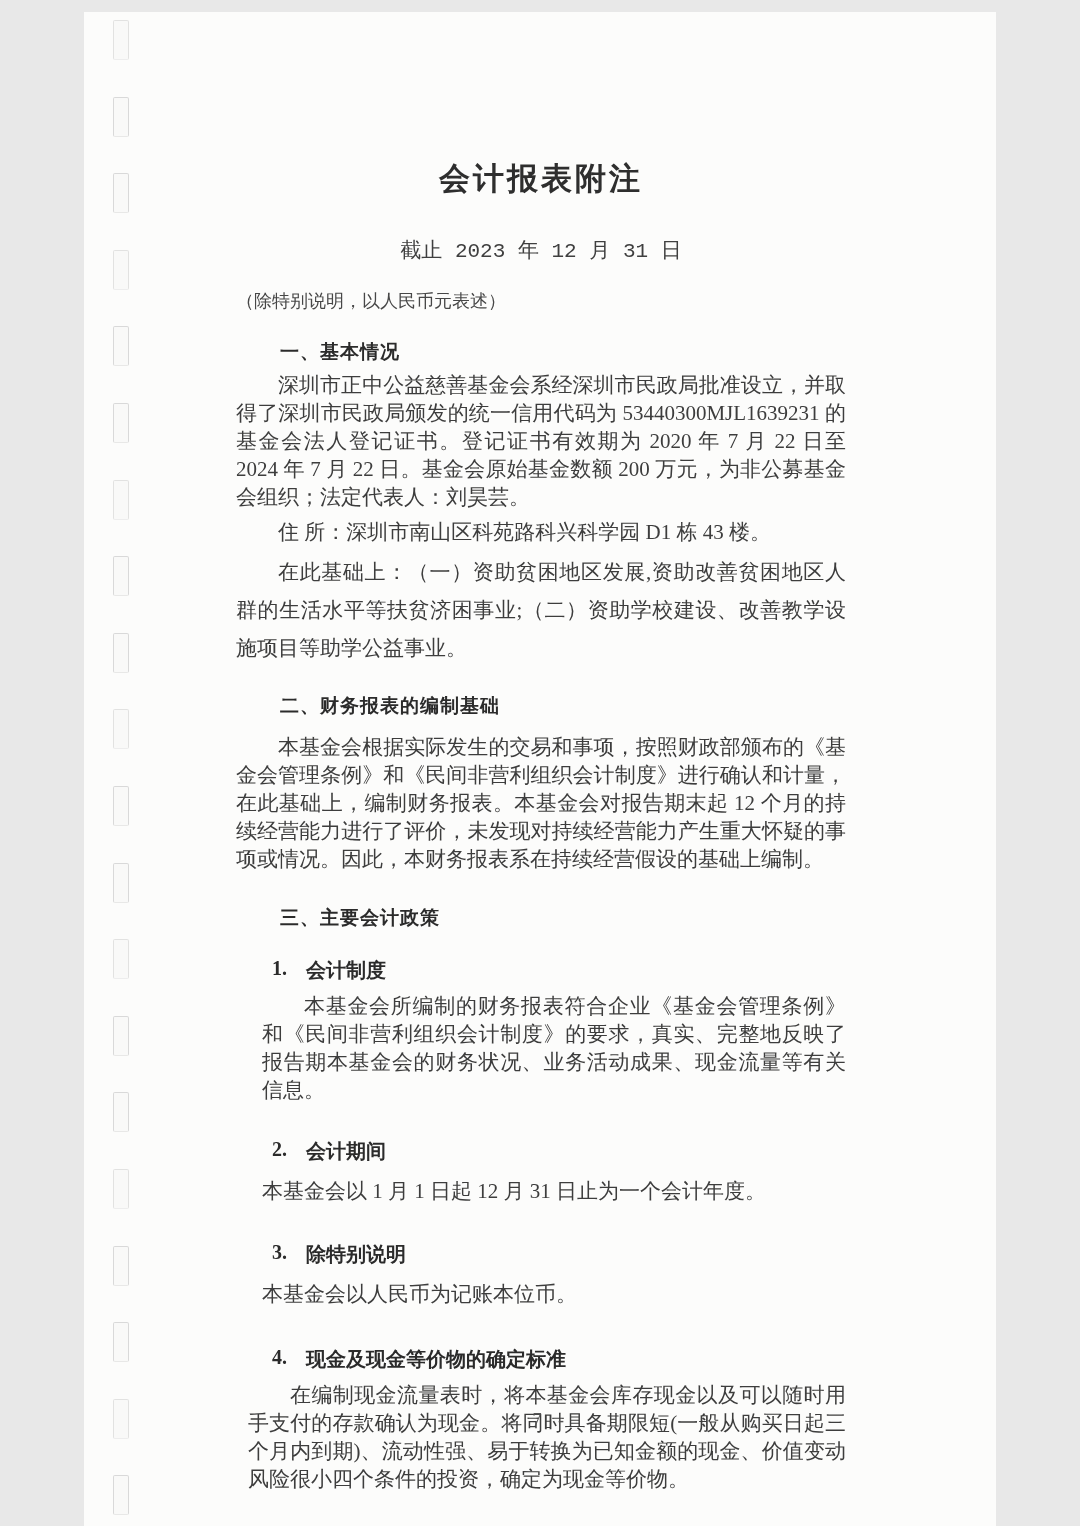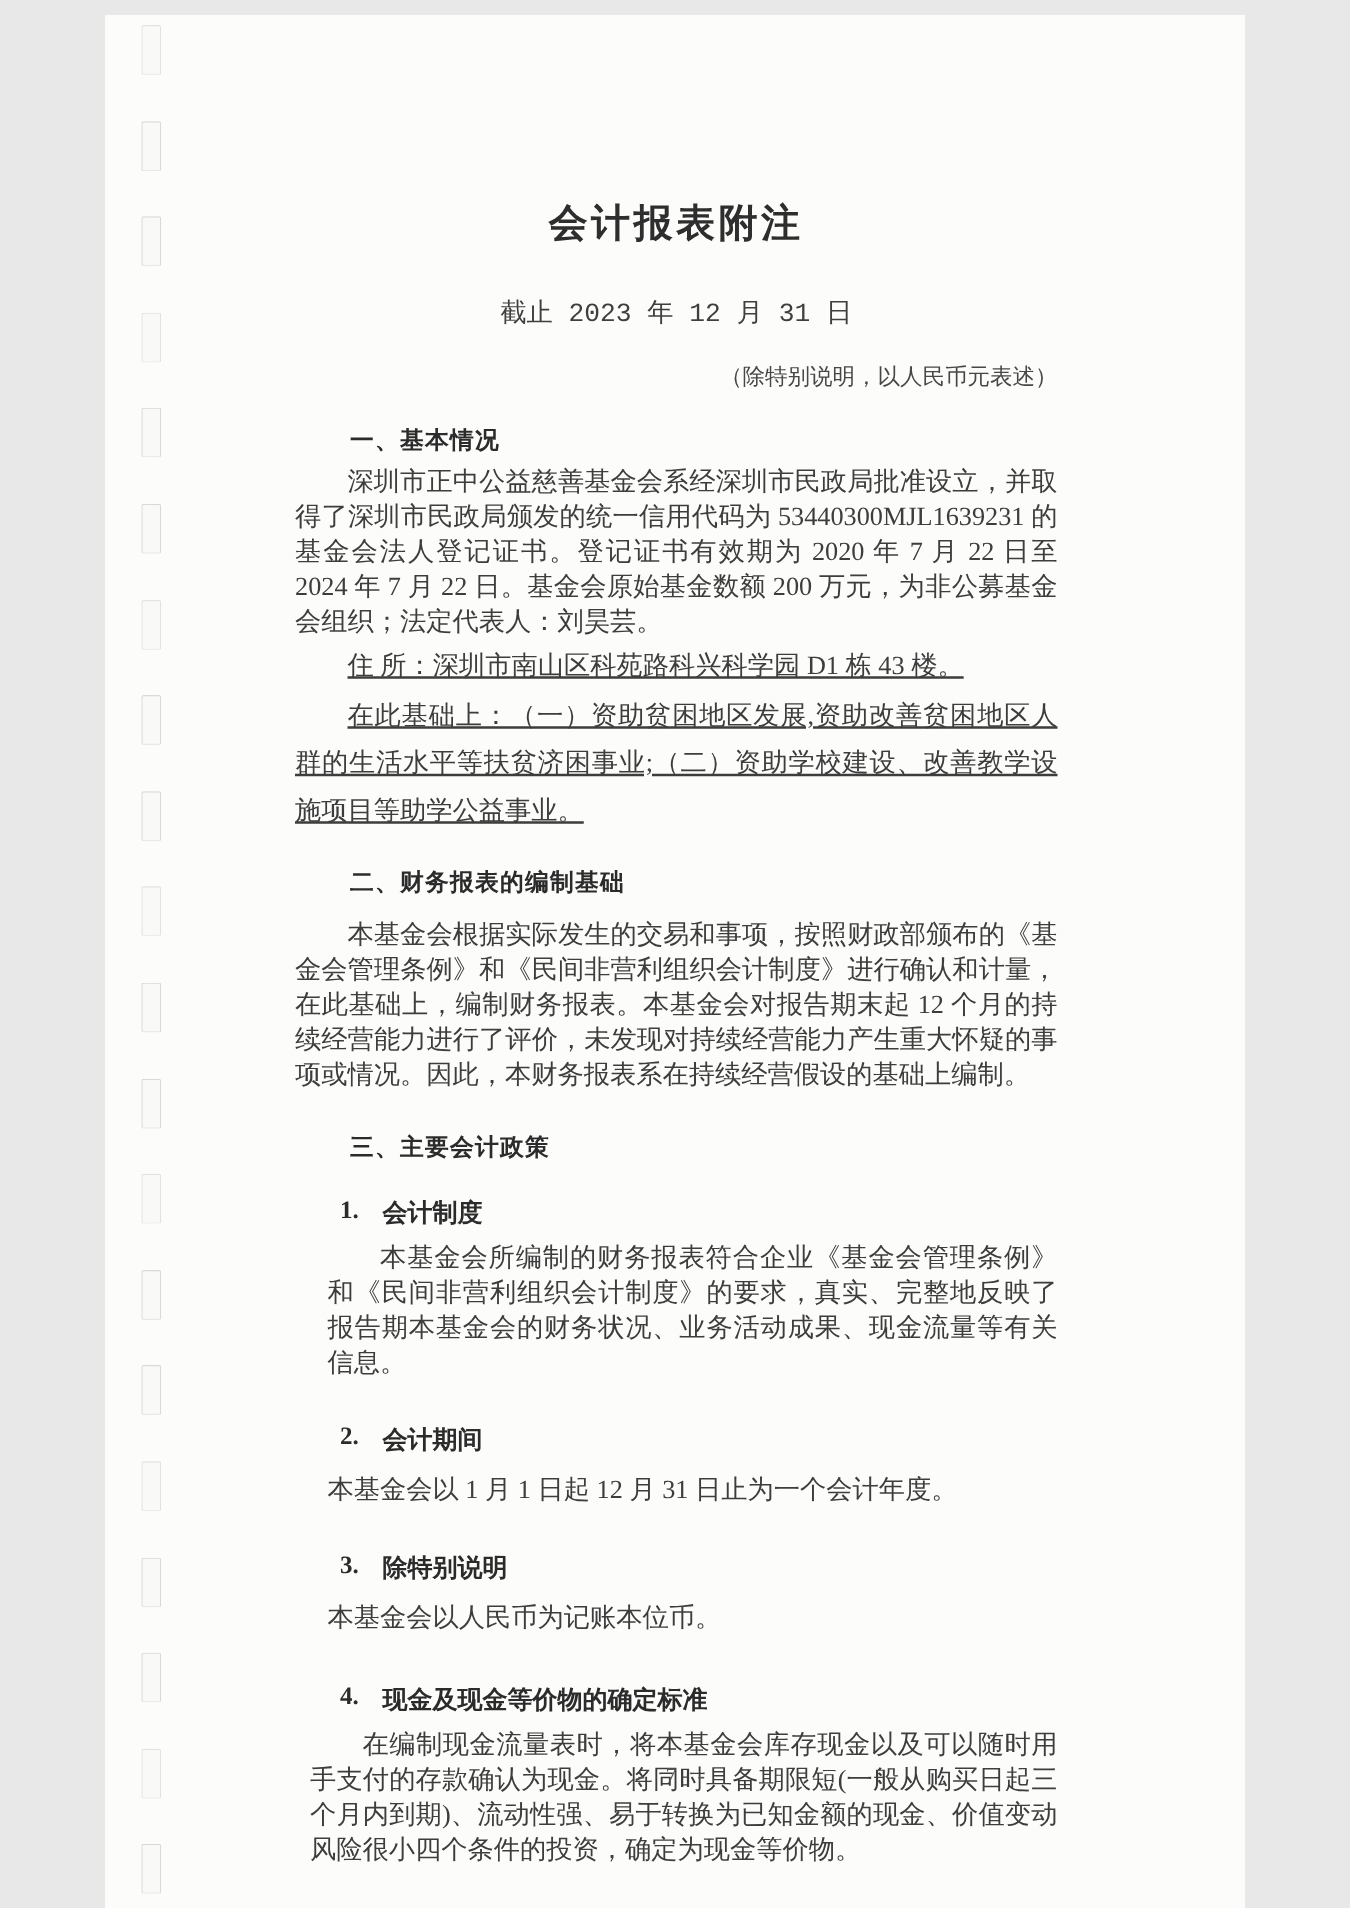--- a/index.html
+++ b/index.html
@@ -42,40 +42,40 @@
   }
   .subtitle {
     margin: 36px 0 0 0;
     text-align: center;
     font-size: 21px;
     color: #3f3f3f;
     font-family: Liberation Mono, monospace;
   }
   .note {
     margin: 25px 0 0 0;
-    text-align: right;
+    text-align: left;
     font-size: 18px;
     color: #474747;
   }
   h2.sec {
     margin: 26px 0 0 44px;
     font-size: 19px;
     font-weight: bold;
     color: #2b2b2b;
     letter-spacing: 1px;
   }
   .body {
     margin: 6px 0 0 0;
     font-size: 21px;
     line-height: 28px;
     text-align: justify;
     color: #3d3d3d;
   }
   .indent { text-indent: 2em; }
-  .tight  { line-height: 38px; margin-top: 2px; text-decoration: underline; }
+  .tight  { line-height: 38px; margin-top: 2px; }
   h3.item {
     margin: 26px 0 0 36px;
     font-size: 20px;
     font-weight: bold;
     color: #2b2b2b;
     display: flex;
   }
   h3.item .num { width: 34px; }
   .item-body { margin-left: 26px; margin-top: 8px; }
   .item-body.noindent { text-indent: 0; margin-left: 26px; margin-top: 6px; line-height: 40px; }

